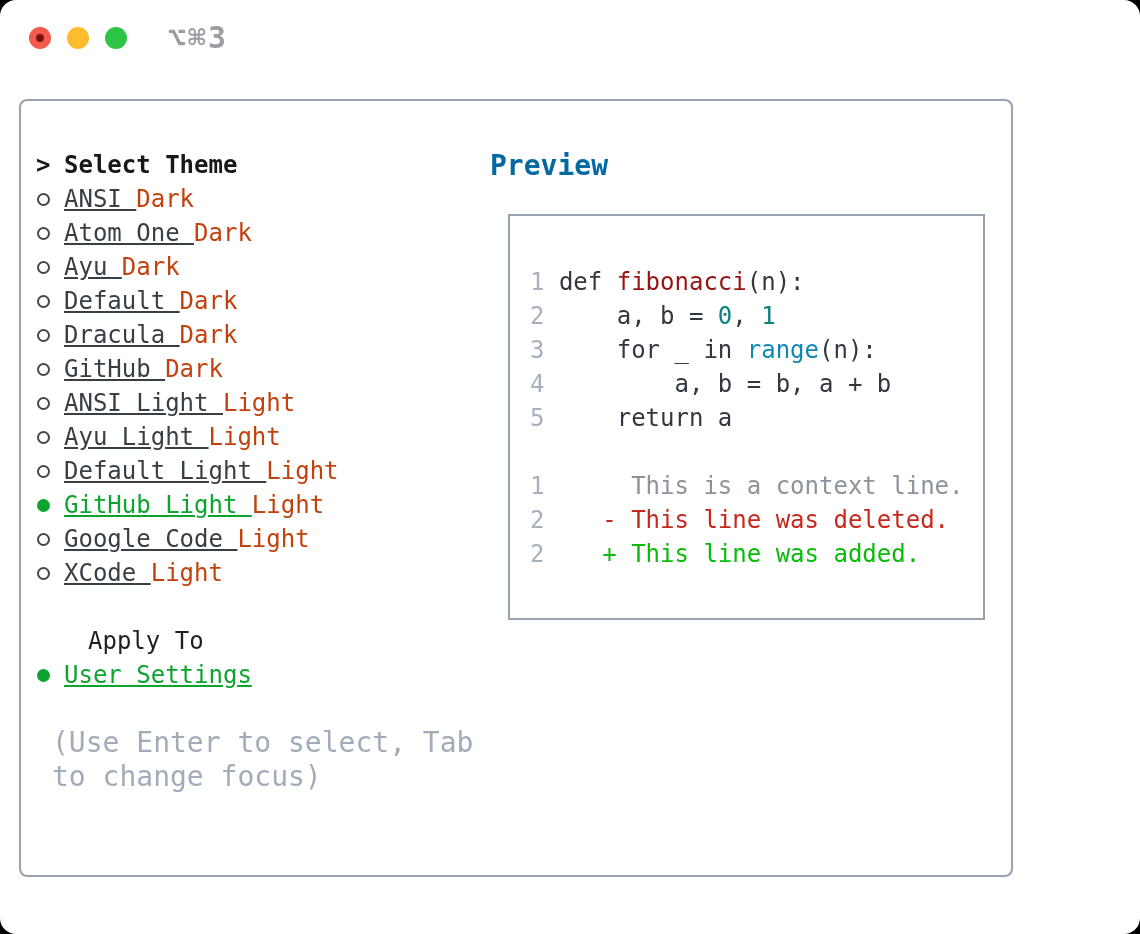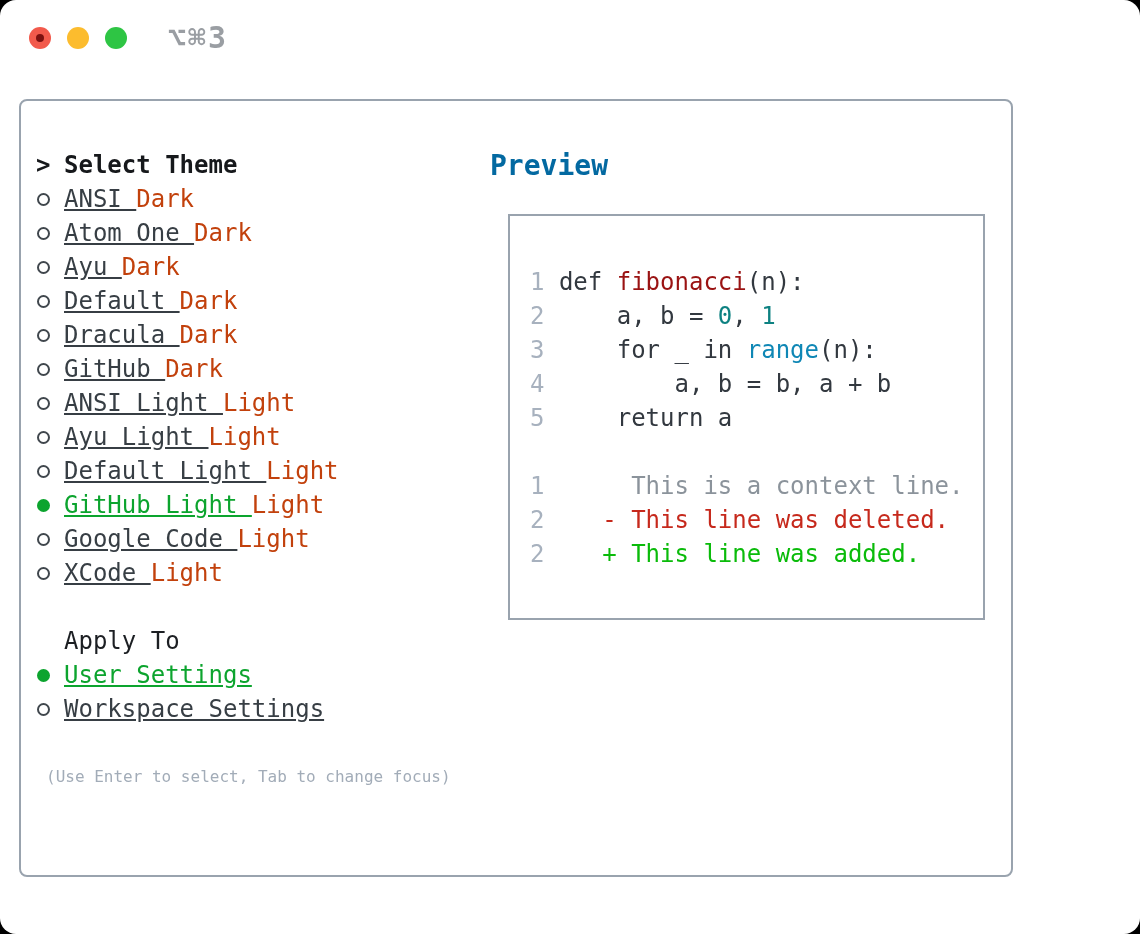--- a/index.html
+++ b/index.html
@@ -36,27 +36,27 @@
   .row .marker{
     display:inline-flex;width:28px;flex:0 0 28px;align-items:center;
   }
   .row .caret{font-weight:bold;color:#16181b;}
   .dot{
     display:inline-block;width:13px;height:13px;border-radius:50%;
     border:2px solid #40474d;box-sizing:border-box;margin-left:1px;
   }
   .dot.filled{border:none;background:#0ca42e;}
   .hdr{font-weight:bold;color:#16181b;}
-  .subhdr{color:#1c1f23;}
+  .subhdr{color:#1c1f23;margin-left:24px;}
   .tname{color:#373e44;text-decoration:underline;}
   .tname.sel{color:#0ca42e;}
   .variant{color:#c2410c;}
   .spacer{height:34px;}
   .hint{
-    margin-left:10px;width:424px;color:#a2acb8;font-size:16px;line-height:34px;
+    margin-left:16px;width:424px;color:#a2acb8;font-size:28px;line-height:34px;
     white-space:normal;
   }
   
   .preview-title{
     position:absolute;left:469px;top:48px;height:34px;line-height:34px;
     font-size:28px;font-weight:bold;color:#0369a1;
   }
   .preview-box{
     position:absolute;left:487px;top:113px;width:477px;height:406px;
     border:2px solid #99a3ae;box-sizing:border-box;background:#fff;
@@ -107,21 +107,20 @@
 
       <div class="spacer"></div>
 
       <div class="row">
         <span class="marker"></span>
         <span class="subhdr">Apply To</span>
       </div>
 
       <div>
           <div class="row"><span class="marker"><span class="dot filled"></span></span><span class="tname sel">User Settings</span></div>
-          <div class="row"><span class="marker"><span class="dot"></span></span><span class="tname">Workspace Settings</span></div>
         </div>
 
       <div class="spacer"></div>
 
       <div class="hint">(Use Enter to select, Tab to change focus)</div>
     </div>
 
     <div class="preview-title">Preview</div>
 
     <div class="preview-box">

